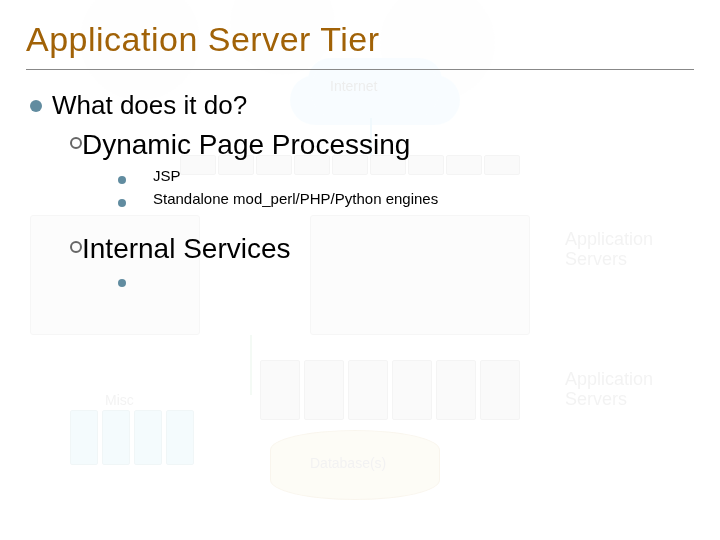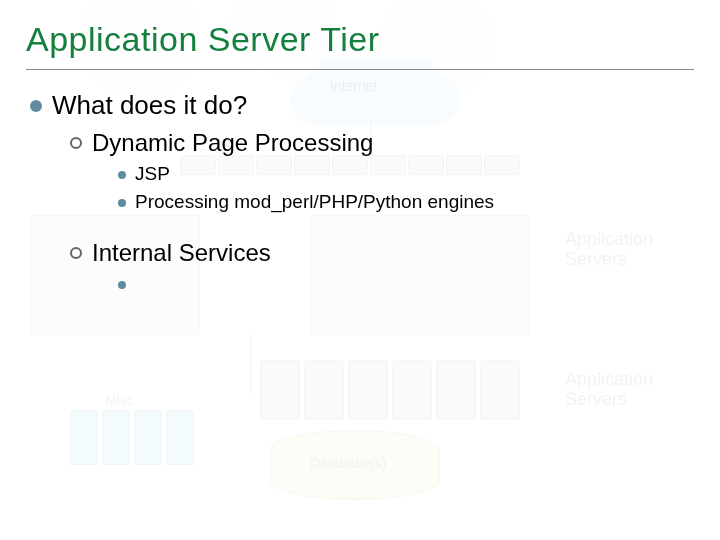--- a/index.html
+++ b/index.html
@@ -83,21 +83,21 @@
   
   .content {
     position: relative;
     z-index: 10;
     padding: 20px 26px 0 26px;
   }
   .title-wrap { position: relative; }
   h1.title {
     font-size: 34px;
     font-weight: 400;
-    color: #15803d;
+    color: #a16207;
     letter-spacing: 0.5px;
   }
   .title-underline {
     margin-top: 10px;
     height: 1px;
     background: #888;
     width: 100%;
   }
 
   .bullet-l1 {
@@ -113,41 +113,40 @@
     width:12px; height:12px;
     background:#618ca0;
     border-radius:50%;
     margin-top: 10px;
     flex: none;
   }
 
   .bullet-l2 {
     margin-top: 8px;
     margin-left: 44px;
-    font-size: 24px;
+    font-size: 28px;
     display: flex;
     align-items: flex-start;
-    gap: 10px;
   }
   .ring-l2 {
     display:inline-block;
     width:12px; height:12px;
     border:2px solid #666;
     border-radius:50%;
     margin-top: 8px;
     flex: none;
   }
 
   .bullet-l3 {
     margin-top: 6px;
     margin-left: 92px;
-    font-size: 19px;
+    font-size: 15px;
     display: flex;
-    align-items: flex-start;
-    gap: 9px;
+    align-items: center;
+    gap: 27px;
   }
   .dot-l3 {
     display:inline-block;
     width:8px; height:8px;
     background:#618ca0;
     border-radius:50%;
     margin-top: 8px;
     flex: none;
   }
 
@@ -224,21 +223,21 @@
     <span class="ring-l2"></span>
     <span>Dynamic Page Processing</span>
   </div>
 
   <div class="bullet-l3">
     <span class="dot-l3"></span>
     <span>JSP</span>
   </div>
   <div class="bullet-l3">
     <span class="dot-l3"></span>
-    <span>Processing mod_perl/PHP/Python engines</span>
+    <span>Standalone mod_perl/PHP/Python engines</span>
   </div>
 
   <div class="bullet-l2 gap-md">
     <span class="ring-l2"></span>
     <span>Internal Services</span>
   </div>
 
   <div class="bullet-l3">
     <span class="dot-l3"></span>
   </div>

